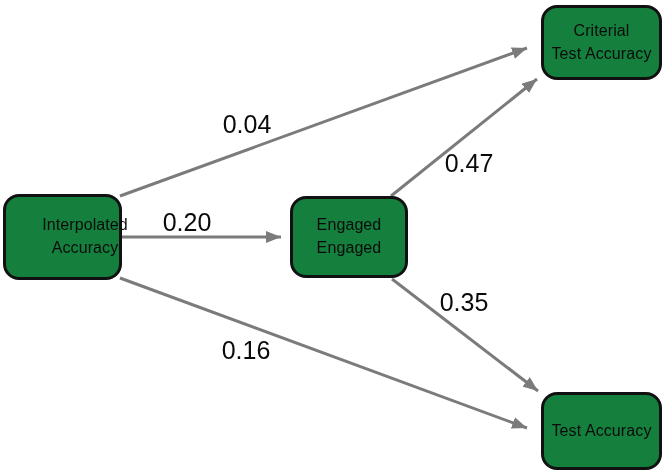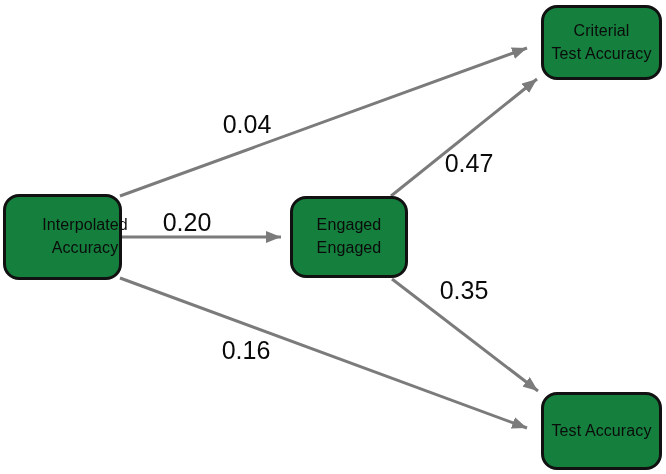--- a/index.html
+++ b/index.html
@@ -46,21 +46,21 @@
     position: absolute;
     transform: translate(-50%, -50%);
     font-size: 25px;
     color: #0a0a0a;
     white-space: nowrap;
   }
   .coef-1 { left: 247px; top: 124px; }
   .coef-2 { left: 187px; top: 222px; text-align: right; }
   .coef-3 { left: 246px; top: 350px; }
   .coef-4 { left: 469px; top: 163px; }
-  .coef-5 { left: 464px; top: 290px; }
+  .coef-5 { left: 464px; top: 302px; }
 </style>
 </head>
 <body>
 
 <div class="canvas">
 
   <svg class="arrow-layer" viewBox="0 0 666 474" xmlns="http://www.w3.org/2000/svg">
     <defs>
       <marker id="arrowhead" markerUnits="userSpaceOnUse" markerWidth="15" markerHeight="12" viewBox="0 0 15 12" refX="15" refY="6" orient="auto">
         <path d="M0,0 L15,6 L0,12 Z" fill="#7b7b7b"></path>

